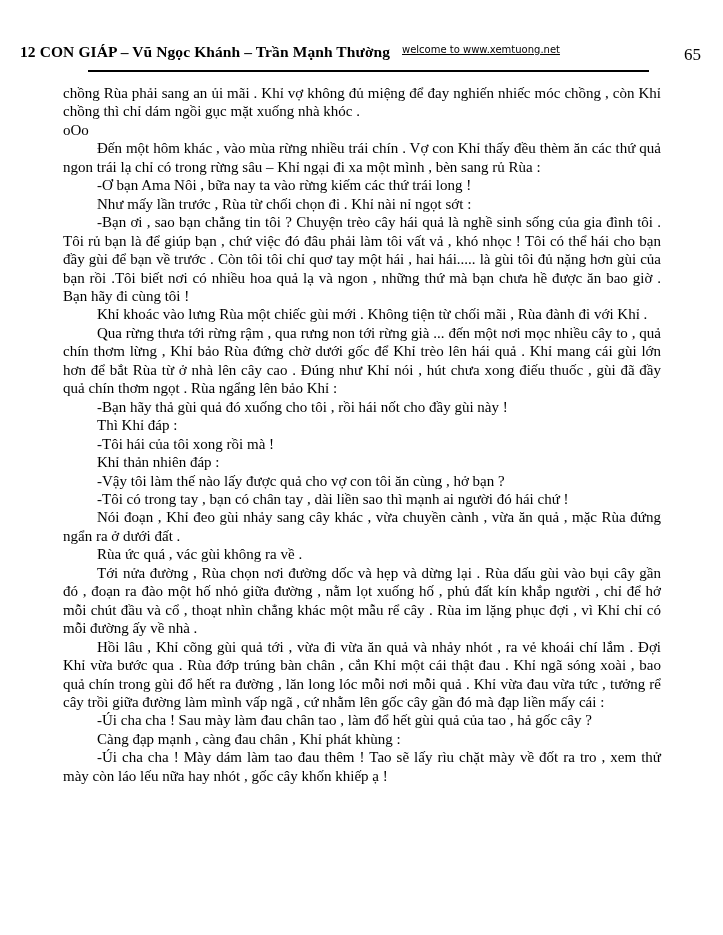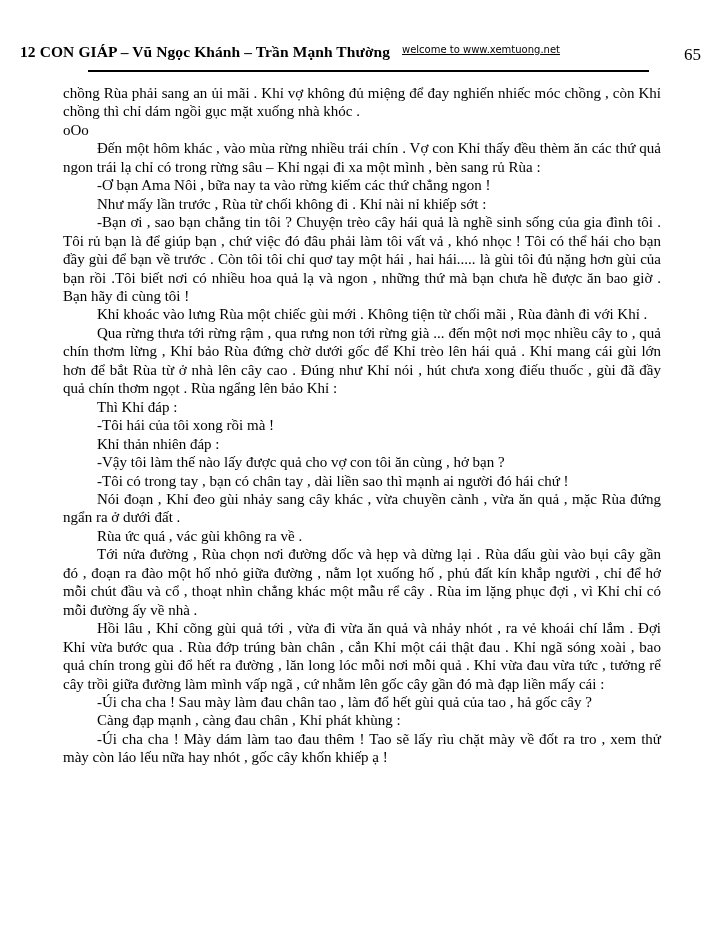--- a/index.html
+++ b/index.html
@@ -73,25 +73,26 @@
 
 <div class="page">
   <div class="book-title">12 CON GIÁP – Vũ Ngọc Khánh – Trần Mạnh Thường</div>
   <div class="website-link">welcome to www.xemtuong.net</div>
   <div class="page-number">65</div>
   <div class="header-divider"></div>
   <div class="page-body">
       <p class="para">chồng Rùa phải sang an ủi mãi . Khỉ vợ không đủ miệng để đay nghiến nhiếc móc chồng , còn Khỉ chồng thì chỉ dám ngồi gục mặt xuống nhà khóc .</p>
       <p class="para">oOo</p>
       <p class="para indent">Đến một hôm khác , vào mùa rừng nhiều trái chín . Vợ con Khỉ thấy đều thèm ăn các thứ quả ngon trái lạ chỉ có trong rừng sâu – Khỉ ngại đi xa một mình , bèn sang rủ Rùa :</p>
-      <p class="para indent">-Ơ bạn Ama Nôi , bữa nay ta vào rừng kiếm các thứ chẳng ngon !</p>
-      <p class="para indent">Như mấy lần trước , Rùa từ chối không đi . Khỉ nài nỉ khiếp sớt :</p>
+      <p class="para indent">-Ơ bạn Ama Nôi , bữa nay ta vào rừng kiếm các thứ trái long !</p>
+      <p class="para indent">Như mấy lần trước , Rùa từ chối chọn đi . Khỉ nài nỉ ngọt sớt :</p>
       <p class="para indent">-Bạn ơi , sao bạn chẳng tin tôi ? Chuyện trèo cây hái quả là nghề sinh sống của gia đình tôi . Tôi rủ bạn là để giúp bạn , chứ việc đó đâu phải làm tôi vất vả , khó nhọc ! Tôi có thể hái cho bạn đầy gùi để bạn về trước . Còn tôi tôi chỉ quơ tay một hái , hai hái..... là gùi tôi đủ nặng hơn gùi của bạn rồi .Tôi biết nơi có nhiều hoa quả lạ và ngon , những thứ mà bạn chưa hề được ăn bao giờ . Bạn hãy đi cùng tôi !</p>
       <p class="para indent">Khỉ khoác vào lưng Rùa một chiếc gùi mới . Không tiện từ chối mãi , Rùa đành đi với Khỉ .</p>
       <p class="para indent">Qua rừng thưa tới rừng rậm , qua rưng non tới rừng già ... đến một nơi mọc nhiều cây to , quả chín thơm lừng , Khỉ bảo Rùa đứng chờ dưới gốc để Khỉ trèo lên hái quả . Khỉ mang cái gùi lớn hơn để bắt Rùa từ ở nhà lên cây cao . Đúng như Khỉ nói , hút chưa xong điếu thuốc , gùi đã đầy quả chín thơm ngọt . Rùa ngẩng lên bảo Khỉ :</p>
+      <p class="para indent">-Bạn hãy thả gùi quả đó xuống cho tôi , rồi hái nốt cho đầy gùi này !</p>
       <p class="para indent">Thì Khỉ đáp :</p>
       <p class="para indent">-Tôi hái của tôi xong rồi mà !</p>
       <p class="para indent">Khỉ thản nhiên đáp :</p>
       <p class="para indent">-Vậy tôi làm thế nào lấy được quả cho vợ con tôi ăn cùng , hở bạn ?</p>
       <p class="para indent">-Tôi có trong tay , bạn có chân tay , dài liền sao thì mạnh ai người đó hái chứ !</p>
       <p class="para indent">Nói đoạn , Khỉ đeo gùi nhảy sang cây khác , vừa chuyền cành , vừa ăn quả , mặc Rùa đứng ngẩn ra ở dưới đất .</p>
       <p class="para indent">Rùa ức quá , vác gùi không ra về .</p>
       <p class="para indent">Tới nửa đường , Rùa chọn nơi đường dốc và hẹp và dừng lại . Rùa dấu gùi vào bụi cây gần đó , đoạn ra đào một hố nhỏ giữa đường , nằm lọt xuống hố , phủ đất kín khắp người , chỉ để hở mỗi chút đầu và cổ , thoạt nhìn chẳng khác một mẫu rể cây . Rùa im lặng phục đợi , vì Khỉ chỉ có mỗi đường ấy về nhà .</p>
       <p class="para indent">Hồi lâu , Khỉ cõng gùi quả tới , vừa đi vừa ăn quả và nhảy nhót , ra vẻ khoái chí lắm . Đợi Khỉ vừa bước qua . Rùa đớp trúng bàn chân , cắn Khỉ một cái thật đau . Khỉ ngã sóng xoài , bao quả chín trong gùi đổ hết ra đường , lăn long lóc mỗi nơi mỗi quả . Khỉ vừa đau vừa tức , tưởng rể cây trồi giữa đường làm mình vấp ngã , cứ nhằm lên gốc cây gần đó mà đạp liền mấy cái :</p>
       <p class="para indent">-Úi cha cha ! Sau mày làm đau chân tao , làm đổ hết gùi quả của tao , hả gốc cây ?</p>

